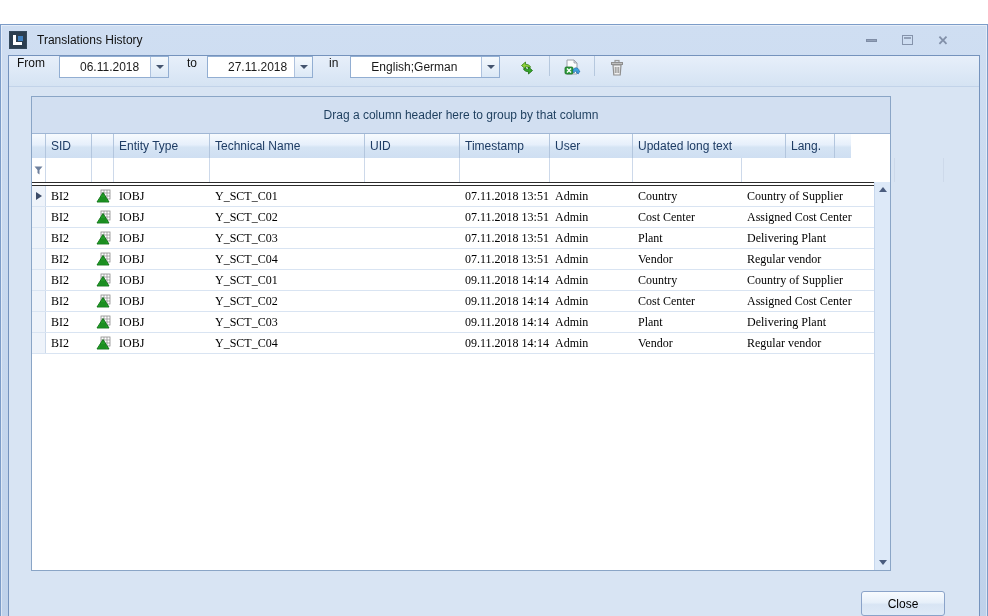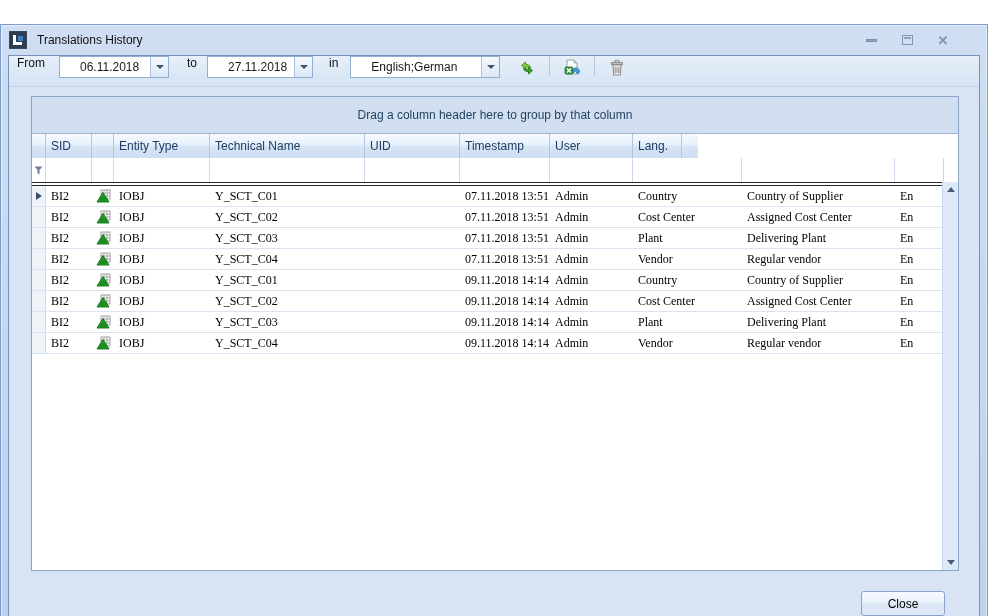--- a/index.html
+++ b/index.html
@@ -59,21 +59,21 @@
 
   .tb-btn {
     width:26px; height:24px; display:flex; align-items:center; justify-content:center;
     background:transparent; border:1px solid transparent; cursor:default;
   }
   .btn-refresh { margin-left:14px; }
   .tb-sep { width:1px; height:20px; background:#b6c8de; margin:0 9px; }
 
   
   .grid {
-    position:absolute; left:22px; top:40px; width:928px; height:475px;
+    position:absolute; left:22px; top:40px; width:860px; height:475px;
     border:1px solid #8aa5c6; background:#fff;
     display:flex; flex-direction:column;
   }
   .group-panel {
     height:37px; background:#d2dff1; border-bottom:1px solid #9fb6d4;
     display:flex; align-items:center; justify-content:center;
     color:#1d3e5e;
   }
   .header-row, .filter-row, .data-row { display:flex; flex:0 0 auto; }
   .header-row { height:24px; }
@@ -207,20 +207,21 @@
       <div class="header-row" id="header-row">
         <div class="hcell c0"></div>
 
         <div class="hcell c1">SID</div>
           <div class="hcell c2"></div>
           <div class="hcell c3">Entity Type</div>
           <div class="hcell c4">Technical Name</div>
           <div class="hcell c5">UID</div>
           <div class="hcell c6">Timestamp</div>
           <div class="hcell c7">User</div>
+          <div class="hcell c9">Updated long text</div>
           <div class="hcell c10">Lang.</div>
           <div class="hcell cs stub"></div>
       </div>
 
       <div class="filter-row" id="filter-row">
         <div class="fcell c0">
           <svg width="9" height="9" viewBox="0 0 9 9">
             <path d="M0.5 0.5 L8.5 0.5 L5.5 4 L5.5 8.5 L3.5 7 L3.5 4 Z" fill="#6d7f9c"></path>
           </svg>
         </div>

